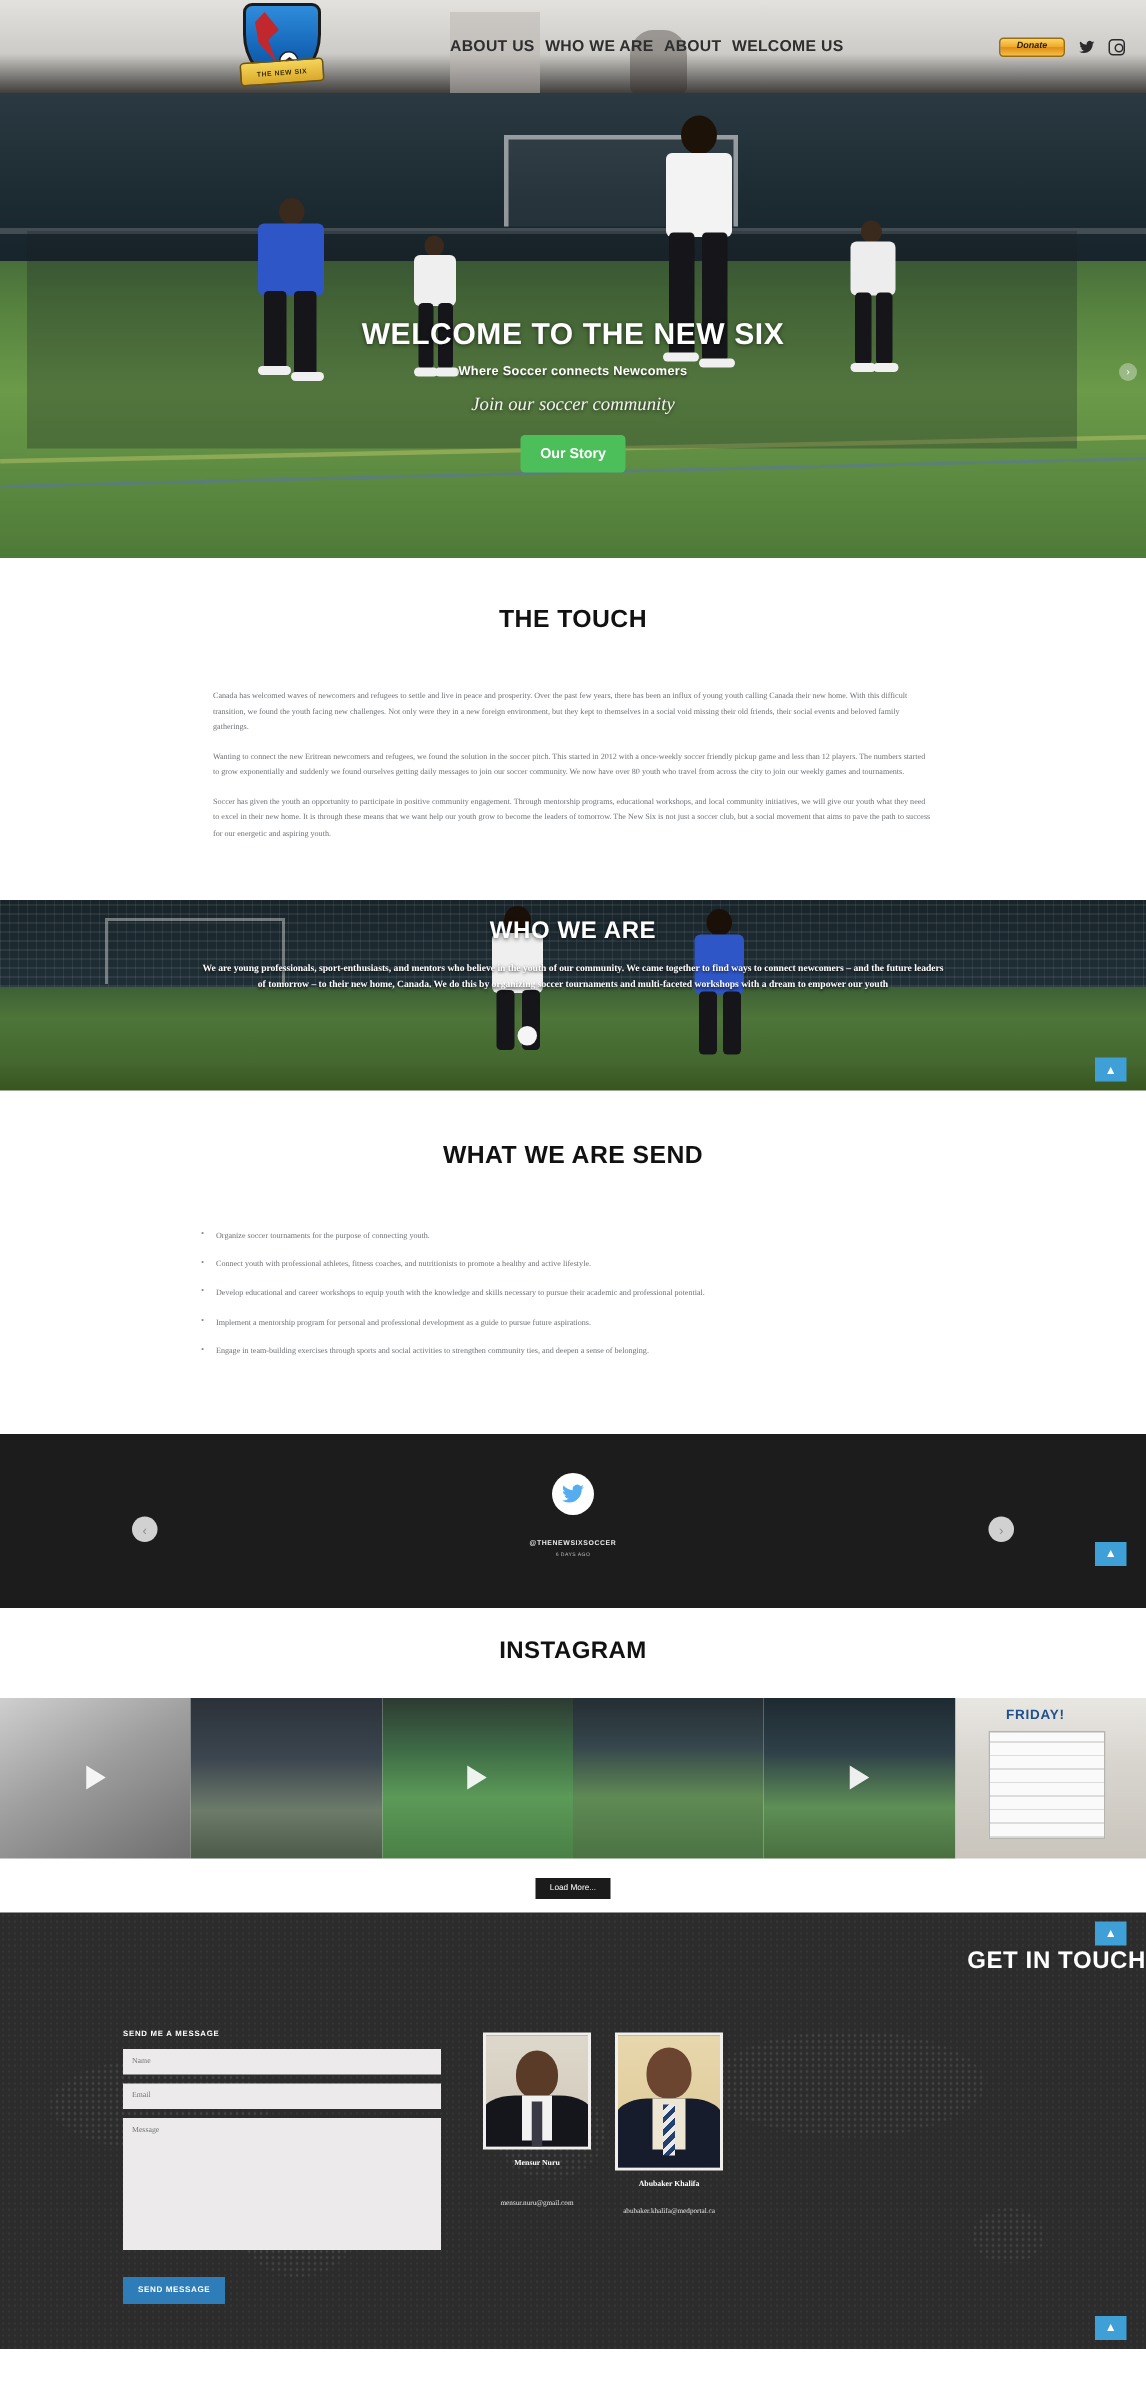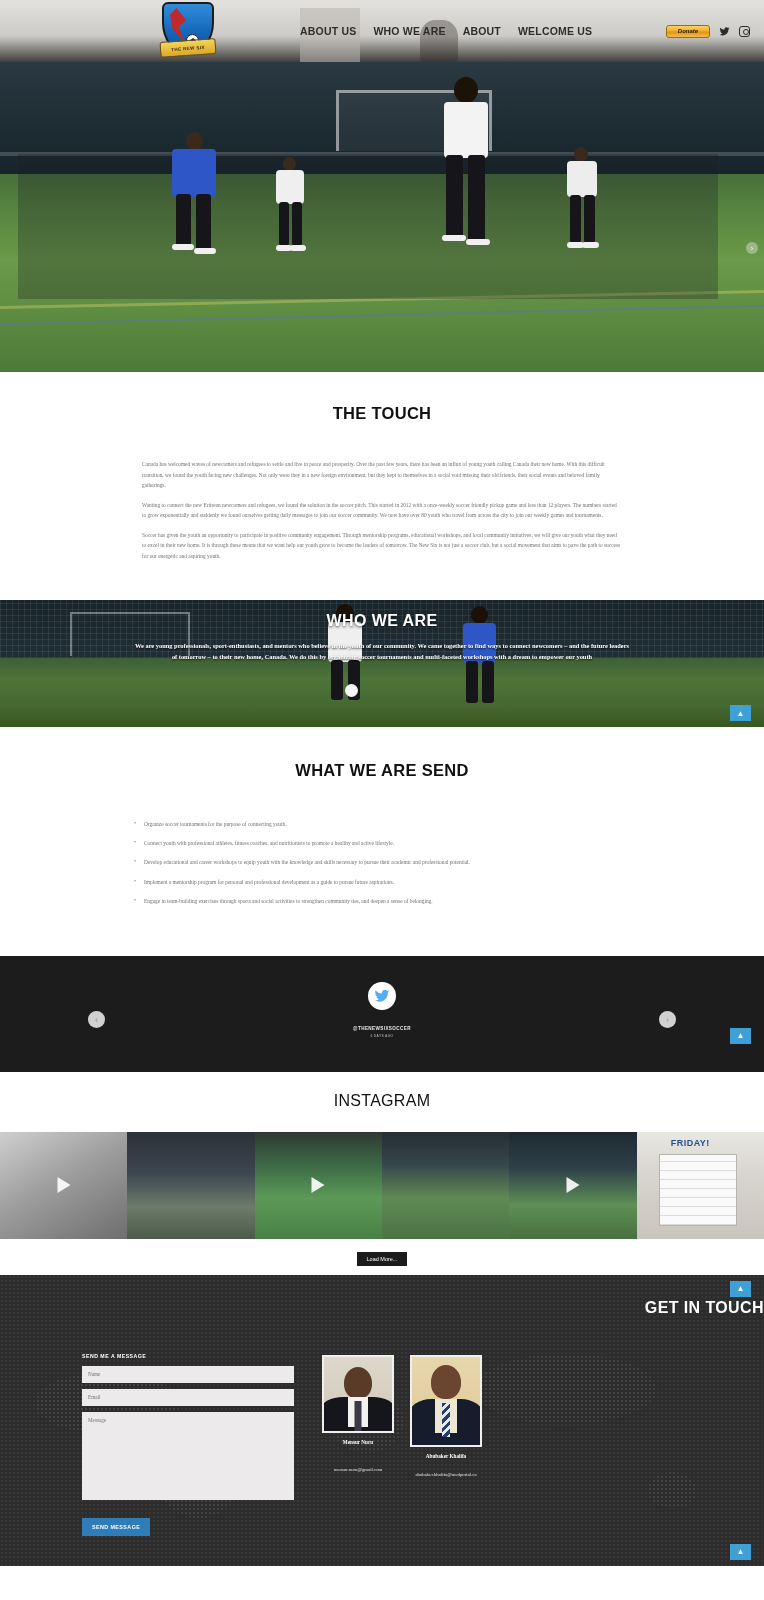--- a/index.html
+++ b/index.html
@@ -67,21 +67,21 @@
     transform: rotate(-4deg);
     border-radius: 3px;
     display:flex; align-items:center; justify-content:center;
   }
   .crest-ribbon span{
     font-size:4.5px; font-weight:bold; color:#3a2c05; letter-spacing:.4px;
   }
 
   .main-nav {
     position:absolute; left:300px; top:0; height:62px;
-    display:flex; align-items:center; gap:17px; z-index:5;
+    display:flex; align-items:center; gap:7px; z-index:5;
   }
   .main-nav a {
     font-size: 10.5px; font-weight: 700; color: #2e2e2e;
     letter-spacing: .2px; text-decoration:none; white-space:nowrap;
     font-family:"Liberation Sans", sans-serif;
   }
   .header-right {
     position:absolute; right: 14px; top: 0; height:62px;
     display:flex; align-items:center; gap:9px; z-index:5;
   }
@@ -243,21 +243,21 @@
   .tw-nav{
     position:absolute; top:48%; width:17px; height:17px; border-radius:50%;
     background:rgba(255,255,255,.80); color:#8d8d8d; font-size:9px;
     display:flex; align-items:center; justify-content:center; cursor:pointer;
   }
   .tw-prev{ left: 88px; }
   .tw-next{ right: 88px; }
 
   
   .ig-section{ background:#fff; padding: 20px 0 0; }
-  .ig-title{ text-align:center; font-size:16px; font-weight:400; color:#111; letter-spacing:.3px; }
+  .ig-title{ text-align:center; font-size:16px; font-weight:700; color:#111; letter-spacing:.3px; }
   .ig-grid{
     display:flex; margin-top: 22px; width:100%; height: 107px;
   }
   .ig-cell{ flex:1; position:relative; overflow:hidden; }
   .ig-1{ background: linear-gradient(150deg,#cfcfcf 0%, #9e9e9e 45%, #6e6e6e 100%); }
   .ig-2{ background: linear-gradient(180deg,#2b3138 0%, #3c4650 38%, #6d7b6a 70%, #4c5a4a 100%); }
   .ig-3{ background: linear-gradient(180deg,#2d3a33 0%, #3e6b46 32%, #5c9a58 62%, #4a8046 100%); }
   .ig-4{ background: linear-gradient(180deg,#242e33 0%, #36464c 30%, #5f8a54 62%, #4b7344 100%); }
   .ig-5{ background: linear-gradient(180deg,#1e2a31 0%, #2f4049 34%, #5e8f56 68%, #49703f 100%); }
   .ig-6{ background: linear-gradient(180deg,#e9e7e2 0%, #d8d5cf 40%, #c9c5bd 100%); }
@@ -426,20 +426,26 @@
     <div class="p-head" style="left:14px;top:0;width:14px;height:15px;"></div>
     <div class="p-body" style="left:7px;top:14px;width:30px;height:36px;background:#ededed;"></div>
     <div class="p-leg" style="left:10px;top:48px;width:11px;height:48px;"></div>
     <div class="p-leg" style="left:24px;top:48px;width:11px;height:48px;"></div>
     <div class="p-shoe" style="left:7px;top:95px;width:17px;"></div>
     <div class="p-shoe" style="left:22px;top:95px;width:17px;"></div>
   </div>
 
   <div class="hero-overlay"></div>
 
+  <div class="hero-content">
+    <div class="hero-title">WELCOME TO THE NEW SIX</div>
+    <div class="hero-sub">Where Soccer connects Newcomers</div>
+    <div class="hero-tag">Join our soccer community</div>
+    <button class="hero-btn">Our Story</button>
+  </div>
 
   <div class="hero-arrow">›</div>
 </section>
 
 <section class="story">
   <h2 class="section-title">THE TOUCH</h2>
   <div class="story-body">
     <p>Canada has welcomed waves of newcomers and refugees to settle and live in peace and prosperity. Over the past few years, there has been an influx of young youth calling Canada their new home. With this difficult transition, we found the youth facing new challenges. Not only were they in a new foreign environment, but they kept to themselves in a social void missing their old friends, their social events and beloved family gatherings.</p>
     <p>Wanting to connect the new Eritrean newcomers and refugees, we found the solution in the soccer pitch. This started in 2012 with a once-weekly soccer friendly pickup game and less than 12 players. The numbers started to grow exponentially and suddenly we found ourselves getting daily messages to join our soccer community. We now have over 80 youth who travel from across the city to join our weekly games and tournaments.</p>
     <p>Soccer has given the youth an opportunity to participate in positive community engagement. Through mentorship programs, educational workshops, and local community initiatives, we will give our youth what they need to excel in their new home. It is through these means that we want help our youth grow to become the leaders of tomorrow. The New Six is not just a soccer club, but a social movement that aims to pave the path to success for our energetic and aspiring youth.</p>

